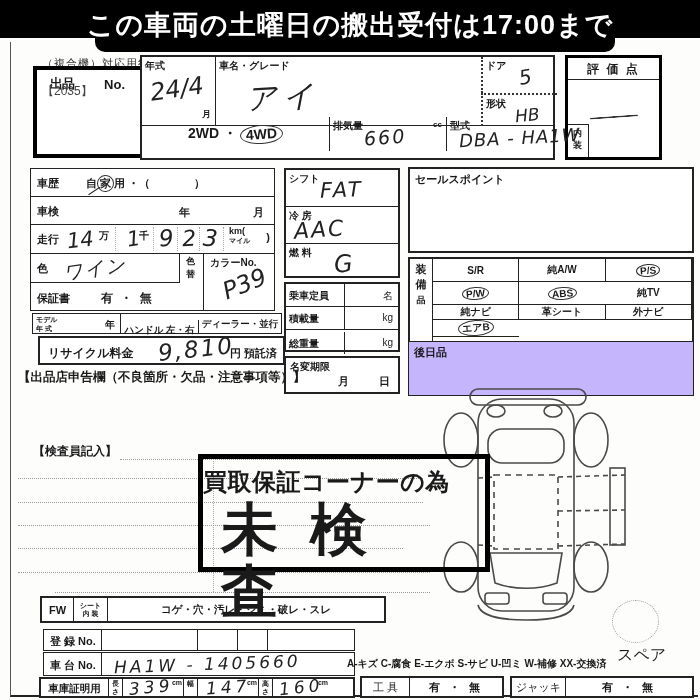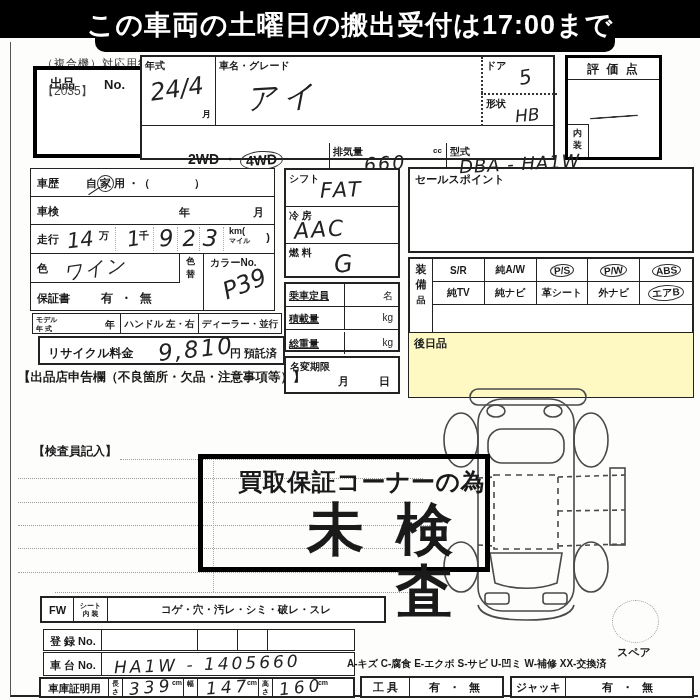--- a/index.html
+++ b/index.html
@@ -26,21 +26,21 @@
   .lot-num { position:absolute; left:0; top:34px; width:100%; text-align:center; font-size:30px; letter-spacing:1px; }
 
   
   .hdr { left:140px; top:55px; width:415px; height:105px; border:2px solid #222; background:#fff; }
   .hdr-r1 { position:absolute; left:0; top:0; width:100%; height:69px; border-bottom:1.5px solid #222; }
   .hdr-year { position:absolute; left:0; top:0; width:74px; height:100%; border-right:1.5px solid #222; }
   .hdr-name { position:absolute; left:74px; top:0; width:265px; height:100%; }
   .hdr-door { position:absolute; left:339px; top:0; width:76px; height:36px; border-left:2px dotted #333; }
   .hdr-shape { position:absolute; left:339px; top:36px; width:76px; height:33px; border-left:2px dotted #333; border-top:2px dotted #333; }
   .cell-lbl { position:absolute; left:3px; top:2px; font-size:10px; font-weight:bold; }
-  .hdr-r2 { position:absolute; left:0; top:86px; width:100%; height:34px; }
+  .hdr-r2 { position:absolute; left:0; top:60px; width:100%; height:34px; }
   .hdr-drive { position:absolute; left:0; top:0; width:188px; height:100%; border-right:1.5px solid #222; font-size:14px; font-weight:bold; display:flex; align-items:center; justify-content:center; gap:3px; }
   .hdr-disp { position:absolute; left:188px; top:0; width:117px; height:100%; border-right:1.5px solid #222; }
   .hdr-code { position:absolute; left:305px; top:0; width:110px; height:100%; }
 
   
   .grade { left:565px; top:55px; width:97px; height:105px; border:3.5px solid #000; background:#fff; }
   .grade-head { position:absolute; left:0; top:0; width:100%; height:22px; border-bottom:1.5px solid #222; text-align:center; font-size:12px; font-weight:bold; padding-top:3px; letter-spacing:2px; }
   .grade-dash { position:absolute; left:22px; top:58px; width:48px; border-top:2.2px solid #333; transform:rotate(-4deg); border-radius:2px; }
   .grade-naiso { position:absolute; left:0; bottom:0; width:21px; height:33px; border-top:1.5px solid #222; border-right:1.5px solid #222; font-size:9px; font-weight:bold; padding:2px 0 0 5px; line-height:12px; }
 
@@ -50,77 +50,77 @@
   .r-lbl { position:absolute; left:6px; top:50%; transform:translateY(-50%); font-size:11px; font-weight:bold; }
   .irogae { position:absolute; left:148px; top:85px; width:24px; height:29px; border-left:1.2px solid #222; font-size:9px; font-weight:bold; line-height:13px; padding:1px 0 0 6px; }
   .colorno { position:absolute; left:172px; top:85px; width:71px; height:56px; border-left:1.2px solid #222; }
 
   
   .spec1 { left:284px; top:168px; width:116px; height:110px; border:2px solid #222; background:#fff; }
   .spec1 .srow { position:absolute; left:0; width:100%; }
   .spec2 { left:284px; top:282px; width:116px; height:70px; border:2px solid #222; background:#fff; }
   .spec2 .srow { position:absolute; left:0; width:100%; height:23px; border-bottom:1.2px solid #222; }
   .spec2 .srow:last-child { border-bottom:none; }
-  .spec2 .sl { position:absolute; left:3px; top:5px; font-size:10px; font-weight:bold; border-right:0;text-decoration:underline; }
+  .spec2 .sl { position:absolute; left:3px; top:5px; font-size:10px; font-weight:bold; border-right:0; }
   .spec2 .sdiv { position:absolute; left:58px; top:0; height:100%; border-left:1.2px solid #222; }
   .spec2 .su { position:absolute; right:5px; top:5px; font-size:10px; }
   .spec3 { left:284px; top:356px; width:116px; height:38px; border:2px solid #222; background:#fff;padding-left:48px; }
 
   
   .sales { left:408px; top:167px; width:286px; height:86px; border:2px solid #222; background:#fff; }
   .equip { left:408px; top:257px; width:286px; height:70px; border:2px solid #222; background:#fff; }
   .eq-side { position:absolute; left:0; top:0; width:23px; height:100%; border-right:1.2px solid #222; text-align:center; font-size:11px; font-weight:bold; line-height:15px; padding-top:3px; }
-  .eq-grid { position:absolute; left:23px; top:0; right:0; height:46px; display:grid; grid-template-columns:repeat(5,1fr); grid-template-rows:23px 23px; }
+  .eq-grid { position:absolute; left:23px; top:0; right:0; height:46px; display:grid; grid-template-columns:repeat(3,1fr); grid-template-rows:23px 23px; }
   .eq-cell { border-right:1.2px solid #222; border-bottom:1.2px solid #222; display:flex; align-items:center; justify-content:center; font-size:10px; font-weight:bold; }
   .eq-cell:nth-child(5n) { border-right:none; }
   .eq-navi { position:absolute; left:23px; top:46px; right:0; height:21px; font-size:10px; font-weight:bold; padding:4px 0 0 5px; }
   .eq-cell .circled { padding:0 3px; }
-  .afterp { left:408px; top:332px; width:286px; height:66px; border:1.8px solid #222; background:#fef9c3; }
+  .afterp { left:408px; top:341px; width:286px; height:55px; border:1.8px solid #222; background:#c4b5fd; }
 
   
   .modelrow { left:32px; top:313px; width:250px; height:21px; border:1.5px solid #222; background:#fff; display:flex; }
   .modelrow > div { border-right:1.2px solid #222; position:relative; }
   .modelrow > div:last-child { border-right:none; }
-  .m1 { width:88px; } .m2 { width:78px; } .m3 { flex:1; }
+  .m1 { width:88px; } .m2 { width:78px;margin-top:6px; } .m3 { flex:1; }
   .m-two { position:absolute; left:3px; top:1px; font-size:7px; font-weight:bold; line-height:9px; }
   .m-year { position:absolute; right:5px; top:4px; font-size:10px; font-weight:bold; }
   .m-txt { position:absolute; left:0; top:4px; width:100%; text-align:center; font-size:9.5px; font-weight:bold; }
   .recycle { left:38px; top:336px; width:247px; height:29px; border:2px solid #222; background:#fff; }
 
   .decl { left:18px; top:369px; font-size:12.5px; font-weight:bold; }
   .insp { left:33px; top:443px; font-size:12px; font-weight:bold; }
   .dotline { border-top:1.5px dotted #9a9a9a; height:0; }
   .vdot { border-left:1.5px dotted #aaa; width:0; }
 
   
-  .stamp { left:198px; top:454px; width:292px; height:118px; border:5px solid #000; z-index:5; text-align:right; }
+  .stamp { left:198px; top:454px; width:292px; height:118px; border:5px solid #000; z-index:5; text-align:left; }
   .stamp-l1 { margin-top:7px; font-size:24px; font-weight:bold; letter-spacing:0.5px; }
   .stamp-l2 { font-size:57px; font-weight:bold; letter-spacing:32px; padding-left:18px; line-height:62px; }
 
   
   .spare-circle { left:612px; top:600px; width:47px; height:43px; border:1.6px dotted #9a9a9a; border-radius:50%; }
-  .spare-label { left:617px; top:645px; font-size:11px; font-weight:bold; }
+  .spare-label { left:617px; top:645px; font-size:16px; font-weight:normal; }
 
   
   .fwrow { left:40px; top:596px; width:346px; height:27px; border:2px solid #222; background:#fff; display:flex; align-items:stretch; }
   .fwrow > div { display:flex; align-items:center; justify-content:center; border-right:1.2px solid #222; font-size:11px; font-weight:bold; }
   .fwrow > div:last-child { border-right:none; }
   .regrow { left:43px; top:629px; width:312px; height:22px; border:1.5px solid #222; background:#fff; }
   .regrow .cdiv, .chrow .cdiv { position:absolute; top:0; height:100%; border-left:1.2px solid #222; }
   .chrow { left:43px; top:652px; width:312px; height:24px; border:1.5px solid #222; background:#fff; }
   .legend { left:347px; top:657px; font-size:10px; font-weight:bold; white-space:nowrap; }
   .garage { left:39px; top:677px; width:316px; height:21px; border:2px solid #222; background:#fff; display:flex; align-items:stretch; }
   .garage > div { border-right:1.2px solid #222; position:relative; }
   .garage > div:last-child { border-right:none; }
   .g-lbl { width:68px; font-size:10.5px; font-weight:bold; text-align:center; padding-top:3px; }
   .g-dim { width:14px; font-size:7px; font-weight:bold; line-height:8px; padding:1px 0 0 3px; }
   .g-val { width:61px; } .g-val.last { width:56px; }
   .g-cm { position:absolute; right:1px; top:0; font-size:7px; font-weight:bold; }
   .toolbox { top:676px; height:22px; border:2px solid #222; background:#fff; display:flex; align-items:stretch; }
-  .toolbox .tl { border-right:1.2px solid #222; font-size:11px; font-weight:bold; display:flex; align-items:center; justify-content:center; }
+  .toolbox .tl { border-right:1.2px solid #222; font-size:11px; font-weight:normal; display:flex; align-items:center; justify-content:center; }
   .toolbox .tv { flex:1; font-size:11px; font-weight:bold; display:flex; align-items:center; justify-content:center; letter-spacing:3px; }
 
   svg { display:block; }
 </style>
 </head>
 <body>
 
 <div class="abs banner-bar"></div>
 <div class="abs banner-tab"></div>
 <div class="abs banner-text">この車両の土曜日の搬出受付は17:00まで</div>

